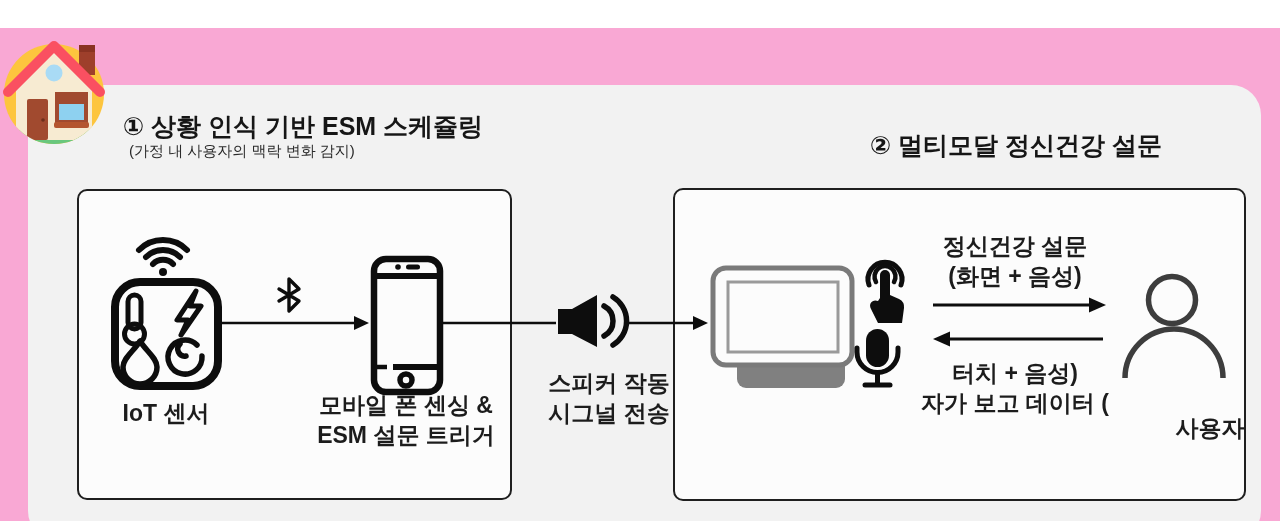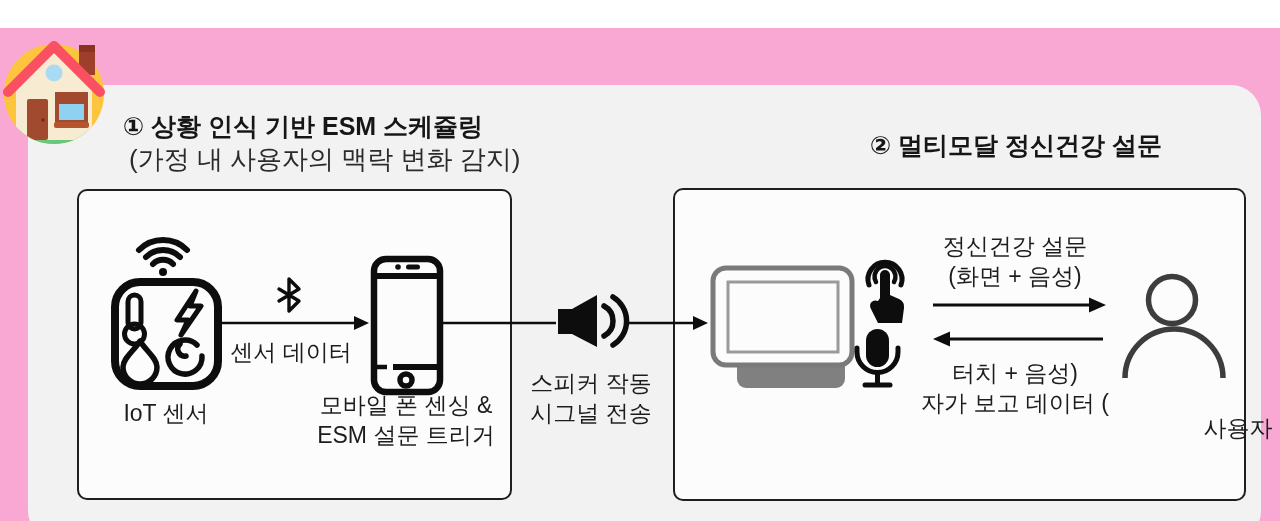--- a/index.html
+++ b/index.html
@@ -13,24 +13,24 @@
   .panel {
     position:absolute; left:28px; top:57px; width:1233px; height:456px;
     background:#f2f2f2; border-radius:30px;
   }
   .whitebox {
     position:absolute; background:#fcfcfc; border:2px solid #1f1f1f; border-radius:10px;
   }
   #box1 { left:77px;  top:161px; width:431px; height:307px; }
   #box2 { left:673px; top:160px; width:569px; height:309px; }
   .title { position:absolute; font-weight:700; font-size:25px; white-space:nowrap; color:#161616; }
-  .subtitle { position:absolute; font-weight:400; font-size:26px; white-space:nowrap; color:#2b2b2b; }
+  .subtitle { position:absolute; font-weight:400; font-size:15px; white-space:nowrap; color:#2b2b2b; }
   .lbl {
     position:absolute; transform:translateX(-50%);
-    font-weight:400; font-size:23px; line-height:30px;
+    font-weight:700; font-size:23px; line-height:30px;
     text-align:center; white-space:nowrap; color:#1c1c1c;
   }
   svg.overlay { position:absolute; left:0; top:0; }
 </style>
 </head>
 <body>
 
 <div id="canvas">
 
   <div class="panel"></div>
@@ -146,40 +146,39 @@
       <polygon points="933,311 950,303.5 950,318.5" fill="#0d0d0d"></polygon>
     </g>
 
     <g stroke="#3d3d3d" fill="none">
       <circle cx="1172" cy="272" r="23.5" stroke-width="5.5"></circle>
       <path d="M1125,350 a49,49 0 0 1 98,0" stroke-width="5.5"></path>
     </g>
   </svg>
 
   <div class="lbl" style="left:166px; top:370px;">IoT 센서</div>
-  <div class="lbl" style="left:291px; top:309px;">센서 데이터</div>
 
   <div class="lbl" style="left:406px; top:362px;">
     <div>모바일 폰 센싱 &amp;</div>
     <div>ESM 설문 트리거</div>
   </div>
 
-  <div class="lbl" style="left:591px; top:340px;">
+  <div class="lbl" style="left:609px; top:340px;">
     <div>스피커 작동</div>
     <div>시그널 전송</div>
   </div>
 
   <div class="lbl" style="left:787px; top:364px;">
   </div>
 
   <div class="lbl" style="left:1015px; top:203px;">
     <div>정신건강 설문</div>
     <div>(화면 + 음성)</div>
   </div>
 
   <div class="lbl" style="left:1015px; top:330px;">
     <div>터치 + 음성)</div>
     <div>자가 보고 데이터 (</div>
   </div>
 
-  <div class="lbl" style="left:1238px; top:385px;text-align:center;">사용자</div>
+  <div class="lbl" style="left:1210px; top:385px;text-align:center;">사용자</div>
 
 </div>
 
 </body></html>

